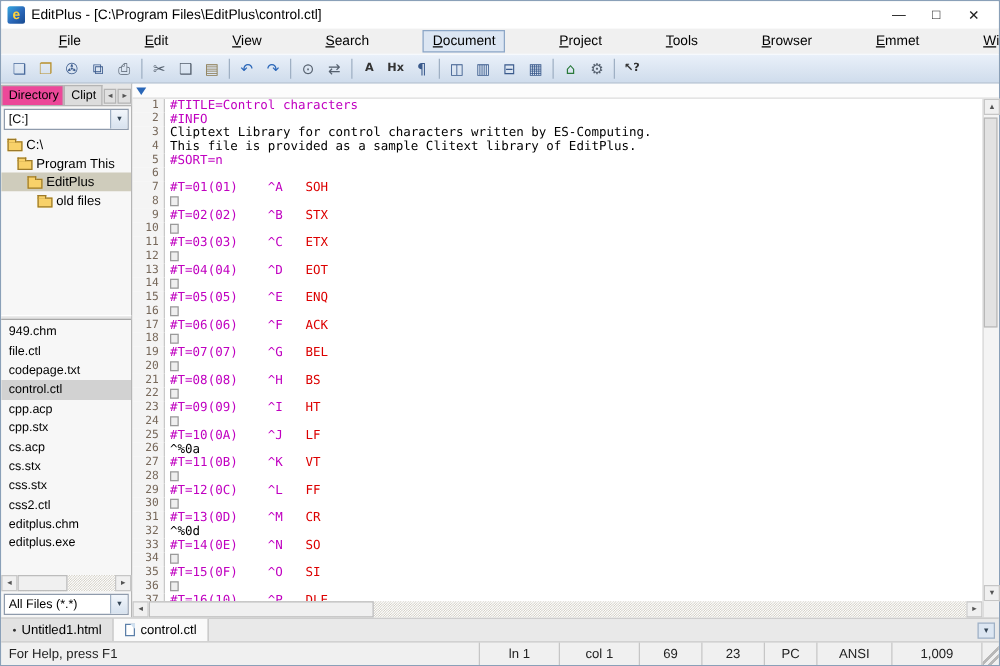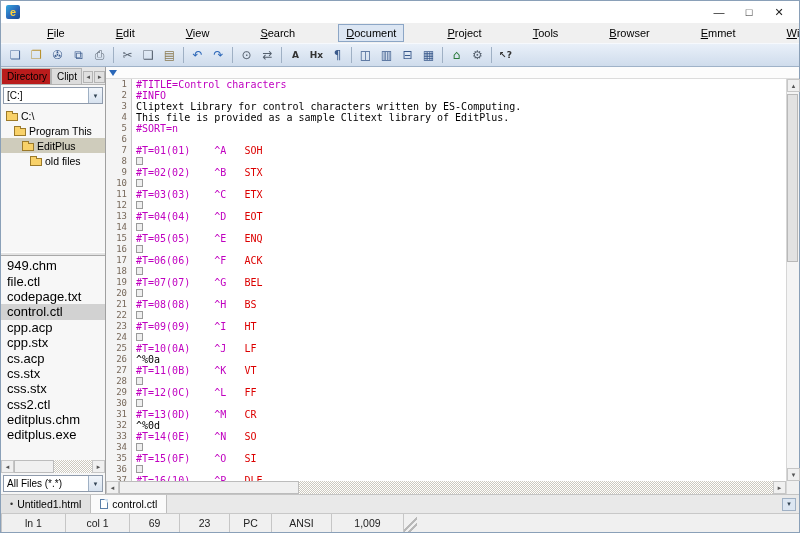--- a/index.html
+++ b/index.html
@@ -40,41 +40,41 @@
   
   .main { flex:1; display:flex; min-height:0; }
 
   
   .sidebar { width:105px; flex:none; display:flex; flex-direction:column;
     background:#f7f7f7; border-right:1px solid #a0a0a0; }
   .side-tabs { height:18px; flex:none; display:flex; align-items:flex-end;
     background:#e6e6e6; border-bottom:1px solid #b4b4b4; font-size:10px; }
   .side-tab { padding:2px 5px 2px 5px; border:1px solid #b4b4b4; border-bottom:none;
     background:#dcdcdc; white-space:nowrap; overflow:hidden; }
-  .side-tab.active { background:#b91c1c; }
+  .side-tab.active { background:#ec4899; }
   .side-tab-scroll { width:11px; height:12px; font-size:6px; display:flex;
     align-items:center; justify-content:center; color:#555; background:#e0e0e0;
     border:1px solid #b4b4b4; margin:0 0 1px 1px; }
   .combo { height:17px; margin:2px 2px; border:1px solid #8f9bac; background:#fff;
     display:flex; align-items:center; font-size:10px; padding-left:3px;
     flex:none; overflow:hidden; white-space:nowrap; }
   .combo-arrow { margin-left:auto; width:14px; align-self:stretch;
     background:linear-gradient(#f2f6fb,#d7e2ef); border-left:1px solid #9fb0c4;
     display:flex; align-items:center; justify-content:center; font-size:6px; color:#345; }
   .tree { height:146px; flex:none; overflow:hidden; font-size:10.5px; padding-top:2px; }
   .tree-row { height:15px; display:flex; align-items:center; gap:3px;
     white-space:nowrap; overflow:hidden; }
   .tree-row.selected { background:#cfccbc; }
   .folder { width:12px; height:8px; flex:none; background:#f8d169;
     border:1px solid #9c7a2a; position:relative; margin-top:2px; }
   .folder::before { content:""; position:absolute; top:-3px; left:-1px; width:5px;
     height:2px; background:#f8d169; border:1px solid #9c7a2a; border-bottom:none; }
   .splitter { height:4px; flex:none; background:#e4e4e4;
     border-top:1px solid #ffffff; border-bottom:1px solid #a8a8a8; }
-  .filelist { flex:1; min-height:0; overflow:hidden; font-size:13px; padding-top:2px; }
+  .filelist { flex:1; min-height:0; overflow:hidden; font-size:10px; padding-top:2px; }
   .file-row { height:15.4px; display:flex; align-items:center; padding-left:6px;
     white-space:nowrap; overflow:hidden; }
   .file-row.selected { background:#d2d2d2; }
 
   
   .dither { background-color:#ffffff;
     background-image:
       linear-gradient(45deg,#cdc9be 25%,transparent 25%,transparent 75%,#cdc9be 75%),
       linear-gradient(45deg,#cdc9be 25%,transparent 25%,transparent 75%,#cdc9be 75%);
     background-size:2px 2px; background-position:0 0,1px 1px; }
@@ -140,20 +140,21 @@
   .grip { width:14px; border-left:1px solid #c6c6c6;
     background:linear-gradient(135deg,transparent 50%,#b8b8b8 50%,#b8b8b8 60%,transparent 60%,transparent 70%,#b8b8b8 70%,#b8b8b8 80%,transparent 80%); }
 </style>
 </head>
 <body>
 
 <div class="window">
 
   <div class="titlebar">
     <span class="app-icon"></span>
+    <span>EditPlus - [C:\Program Files\EditPlus\control.ctl]</span>
     <span class="title-controls" id="title-controls">
         <span class="tc">—</span>
         <span class="tc">□</span>
         <span class="tc">✕</span>
       </span>
   </div>
 
   <div class="menubar" id="menubar">
       <span class="menu-item"><u>F</u>ile</span>
       <span class="menu-item"><u>E</u>dit</span>
@@ -336,20 +337,21 @@
       </div>
       <div class="doc-tab active">
         <span class="page-icon"></span>
         <span>control.ctl</span>
       </div>
       <div class="tab-filler"></div>
       <span class="tab-list-icon">▾</span>
     </div>
 
   <div class="statusbar" id="statusbar">
+      <div class="sb-help">For Help, press F1</div>
       <div class="sb-cell" style="width: 64px;">ln 1</div>
       <div class="sb-cell" style="width: 64px;">col 1</div>
       <div class="sb-cell" style="width: 50px;">69</div>
       <div class="sb-cell" style="width: 50px;">23</div>
       <div class="sb-cell" style="width: 42px;">PC</div>
       <div class="sb-cell" style="width: 60px;">ANSI</div>
       <div class="sb-cell" style="width: 72px;">1,009</div>
       <div class="grip"></div>
     </div>
 

